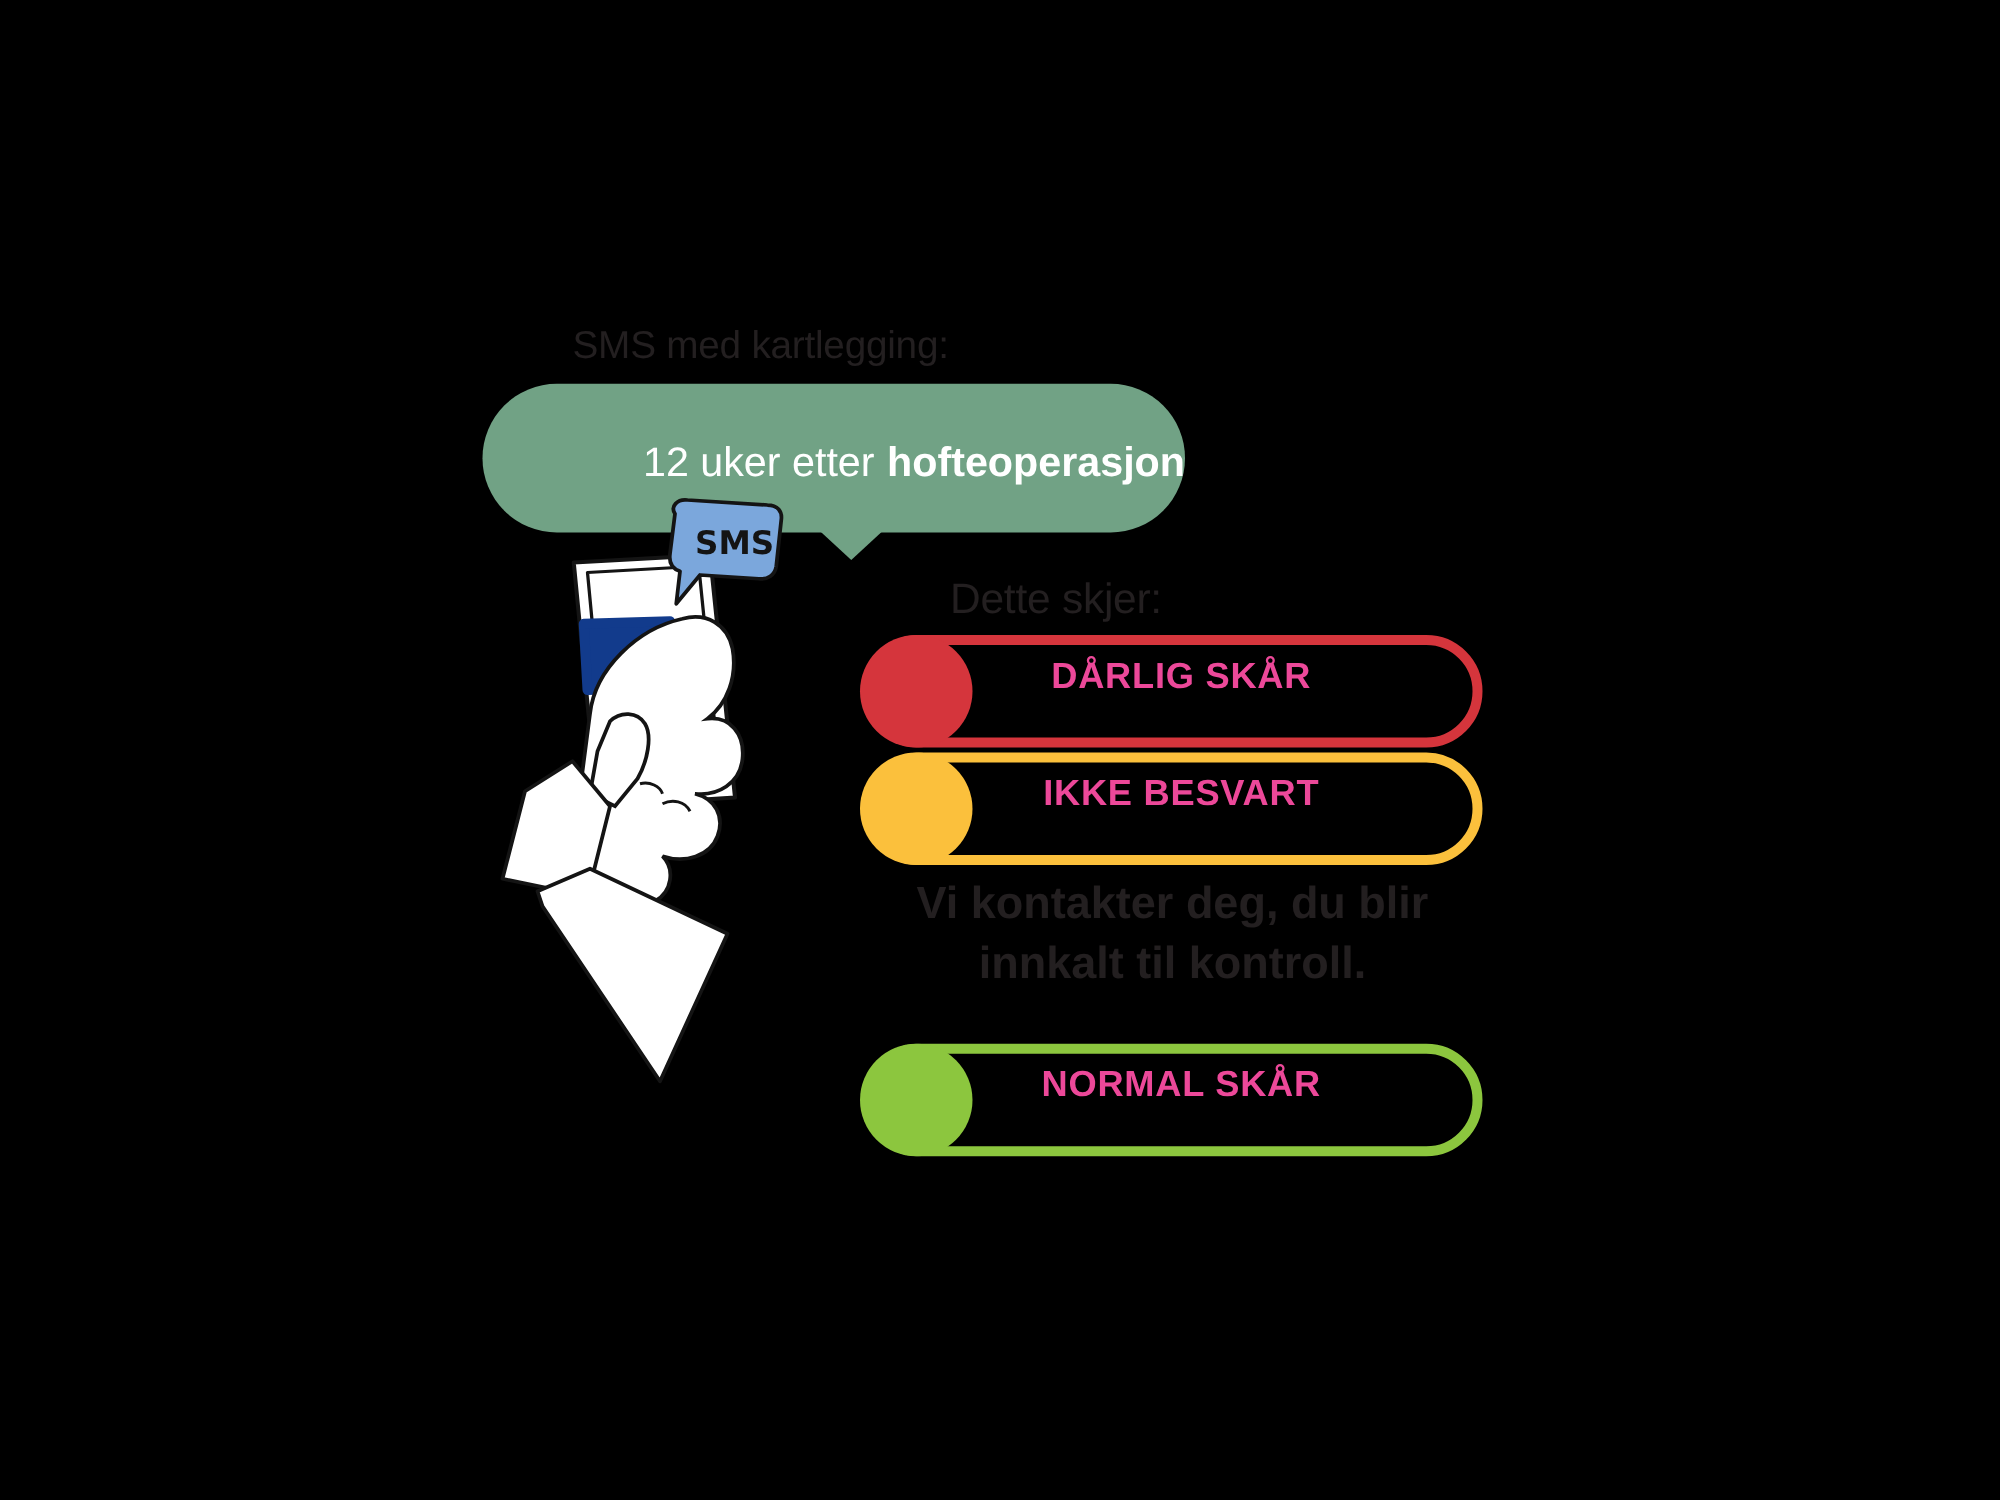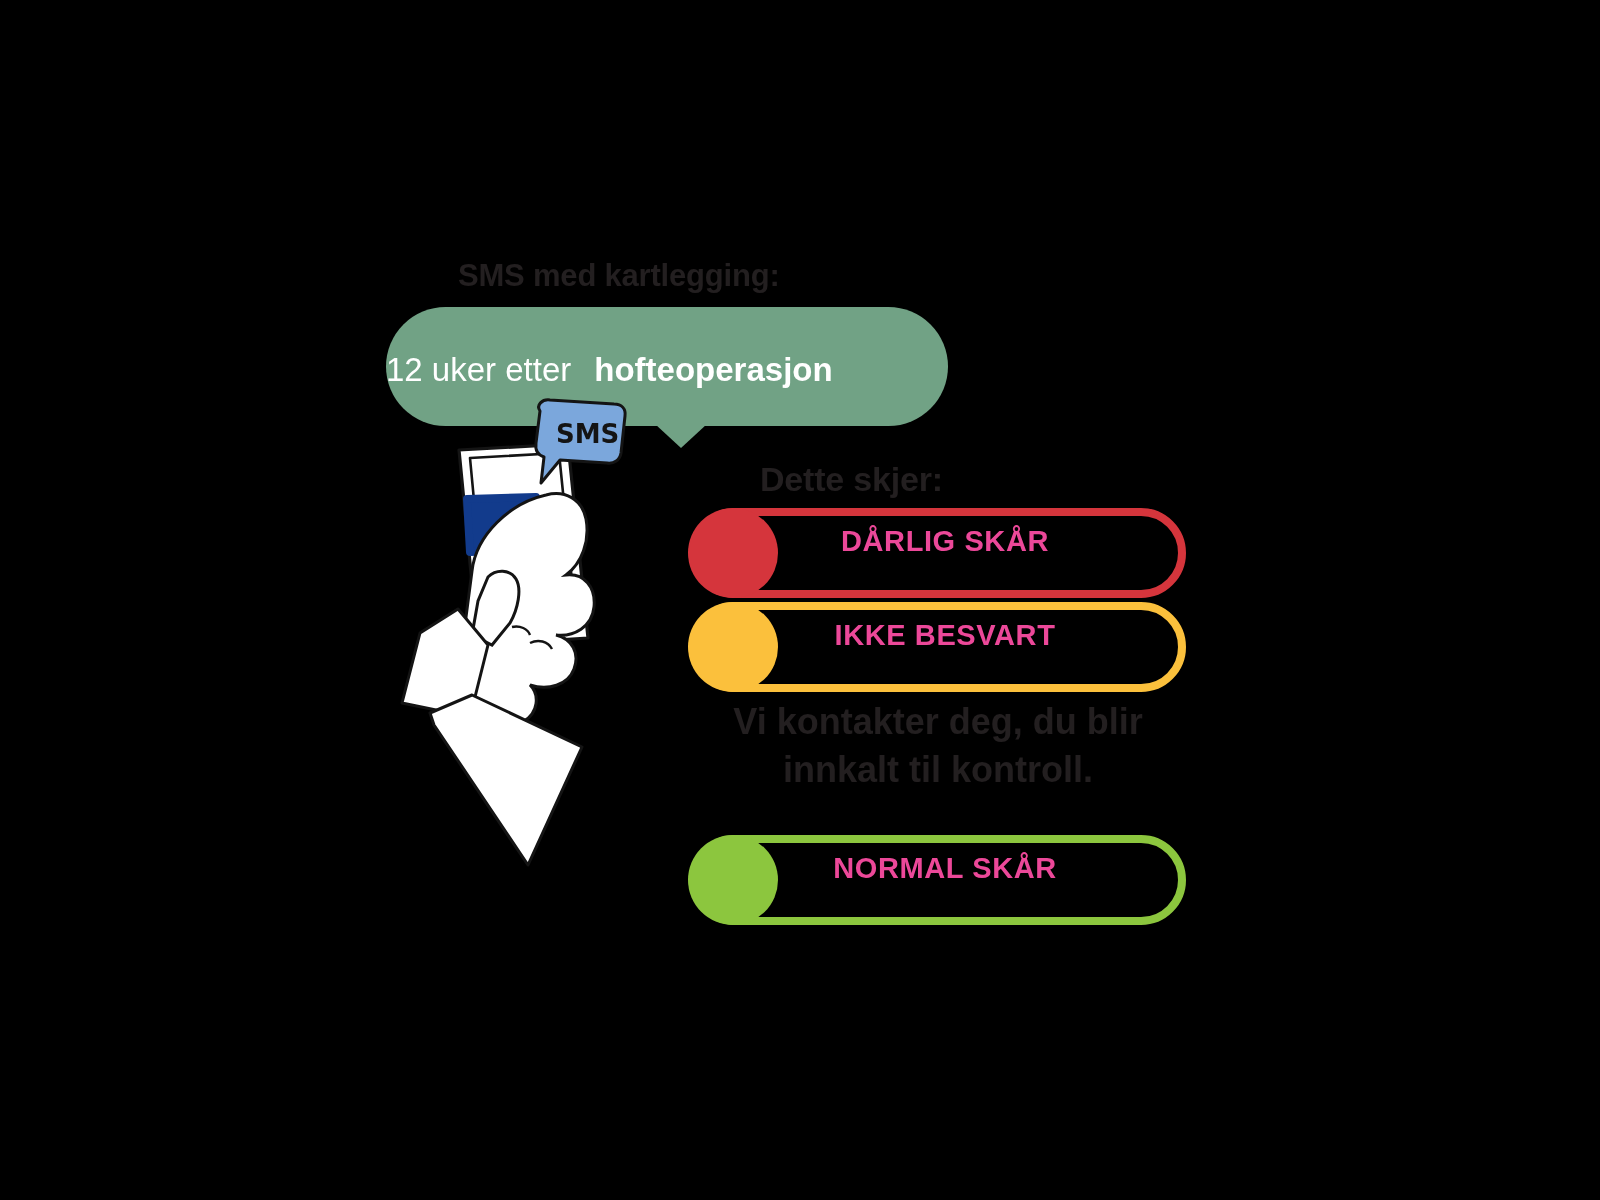--- a/index.html
+++ b/index.html
@@ -20,21 +20,21 @@
     position: absolute;
     left: 0; top: 0;
     width: 1600px;
     height: 1200px;
   }
 
   
   .heading {
     position: absolute;
     color: #231f20;
-    font-weight: bold;
+    font-weight: normal;
     letter-spacing: -0.2px;
     white-space: nowrap;
   }
   #sms-heading {
     left: 458px;
     top: 258px;
     font-size: 31px;
   }
   #dette-heading {
     left: 760px;
@@ -62,29 +62,29 @@
     border-right: 26px solid transparent;
     border-top: 24px solid #71a285;
   }
   #green-bubble-text {
     position: absolute;
     left: 0; top: 0;
     width: 562px;
     height: 119px;
     display: flex;
     align-items: center;
-    justify-content: flex-start;
+    justify-content: flex-end;
     color: #ffffff;
     font-size: 33px;
     white-space: nowrap;
     padding-top: 6px;
     box-sizing: border-box;
   }
   #green-bubble-text .lead { font-weight: 400; }
-  #green-bubble-text .strong { font-weight: bold; margin-left: 23px; }
+  #green-bubble-text .strong { font-weight: bold; margin-left: 10px; }
 
   
   .pill-group { position: absolute; }
   .pill-outline {
     position: absolute;
     left: 0; top: 0;
     width: 496px;
     height: 90px;
     border: 8px solid #000;
     border-radius: 45px;

